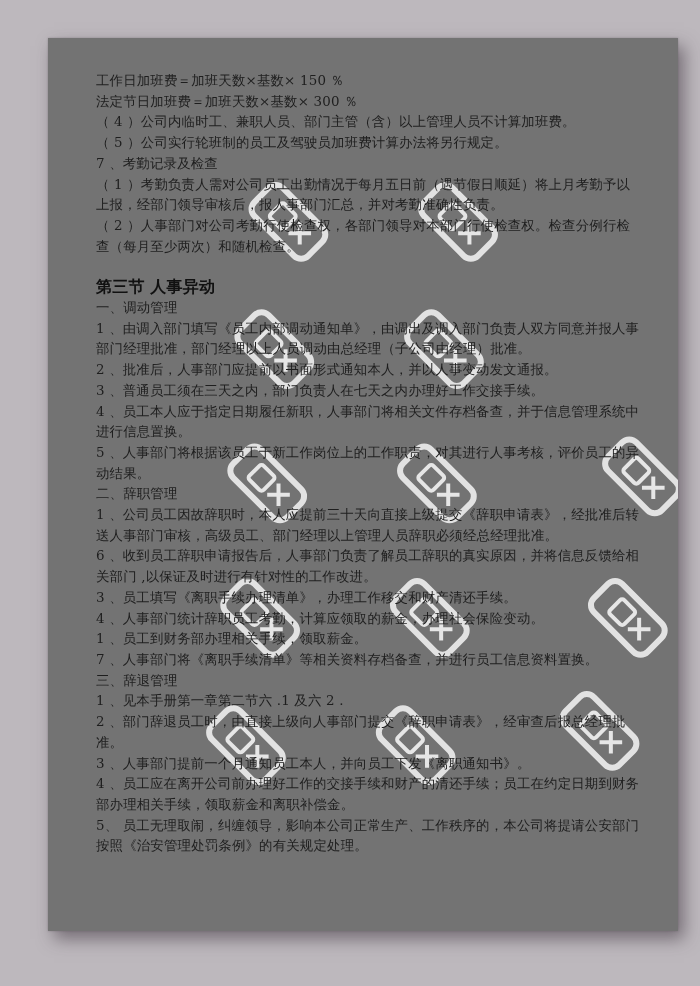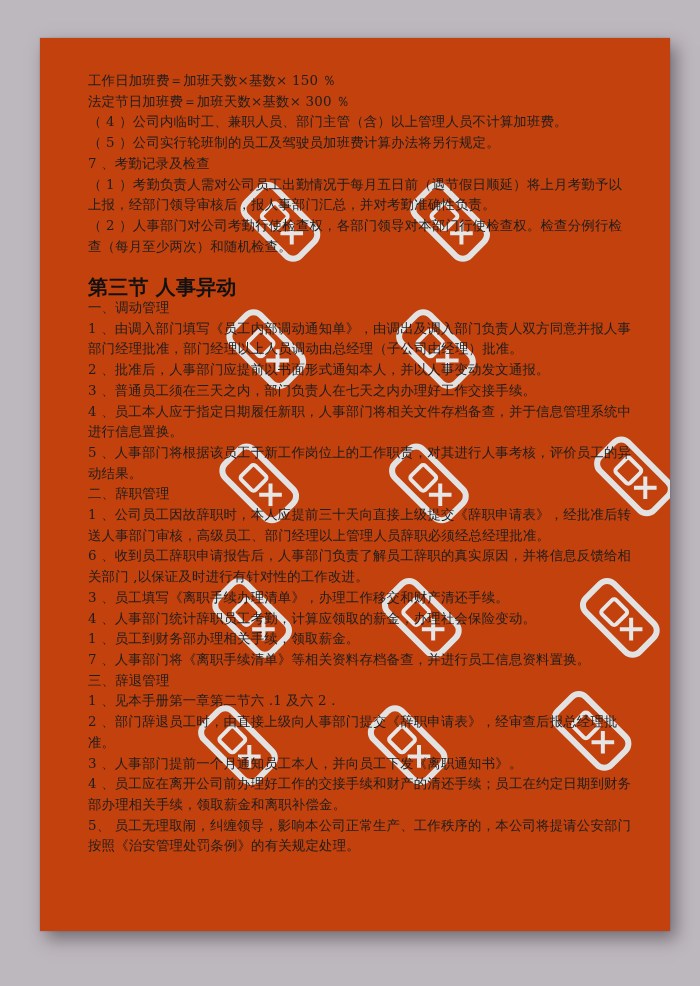--- a/index.html
+++ b/index.html
@@ -4,43 +4,43 @@
 <style>
   html, body { margin: 0; padding: 0; }
   body {
     width: 700px; height: 986px; overflow: hidden;
     background: #bdb8bd;
     position: relative;
     font-family: "DejaVu Serif", "Liberation Serif", serif;
   }
   .page {
     position: absolute;
-    left: 40px; top: 38px;
+    left: 48px; top: 38px;
     width: 630px; height: 893px;
-    background: #c2410c;
+    background: #737373;
     box-shadow: 6px 8px 16px rgba(60, 50, 60, 0.55), 0 0 2px rgba(60,50,60,0.3);
     overflow: hidden;
   }
   .watermark {
     position: absolute; inset: 0; pointer-events: none;
   }
   .content {
     position: absolute;
     left: 48px; top: 33px;
     width: 545px;
     color: #1e1e1e;
     font-size: 13.4px;
     line-height: 20.7px;
     letter-spacing: 0.2px;
   }
   .content p { margin: 0; }
   .section-title {
     font-family: "DejaVu Sans", "Liberation Sans", sans-serif;
     font-weight: bold;
-    font-size: 20px;
+    font-size: 16px;
     margin-top: 20px !important;
     color: #111;
   }
 </style>
 </head>
 <body>
 
 <div class="page">
 
   <svg class="watermark" width="630" height="893" viewBox="0 0 630 893">

